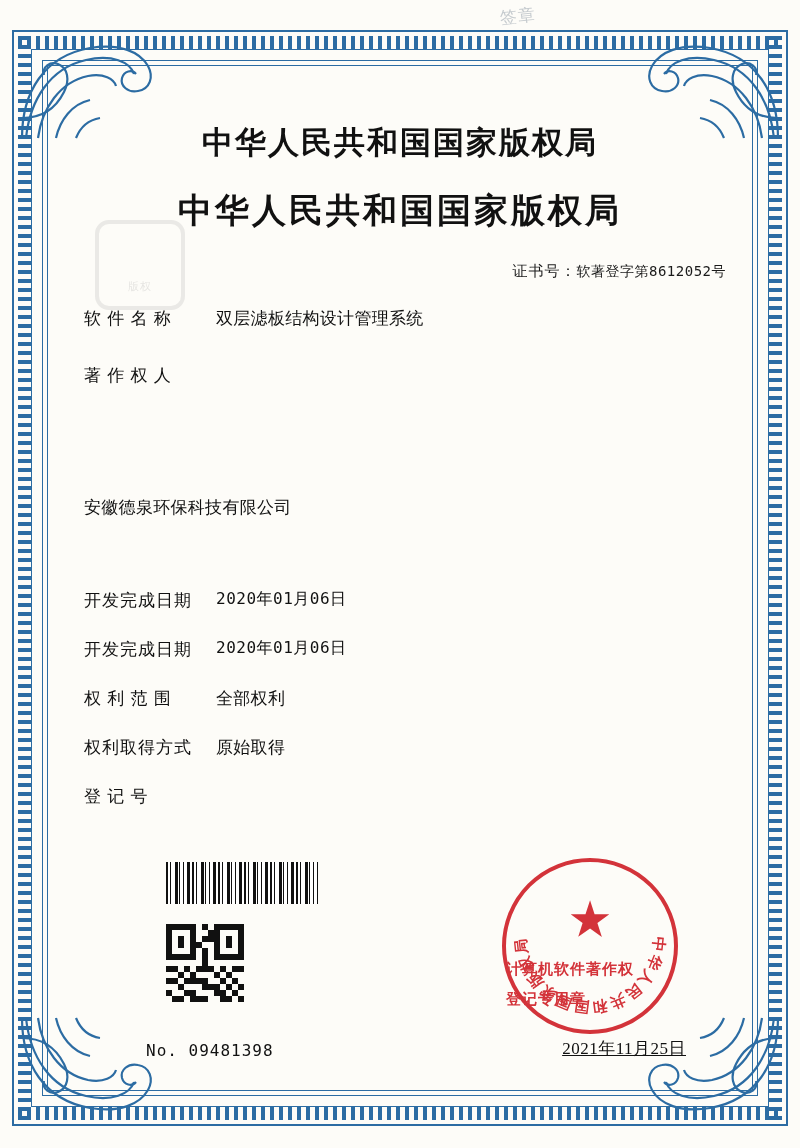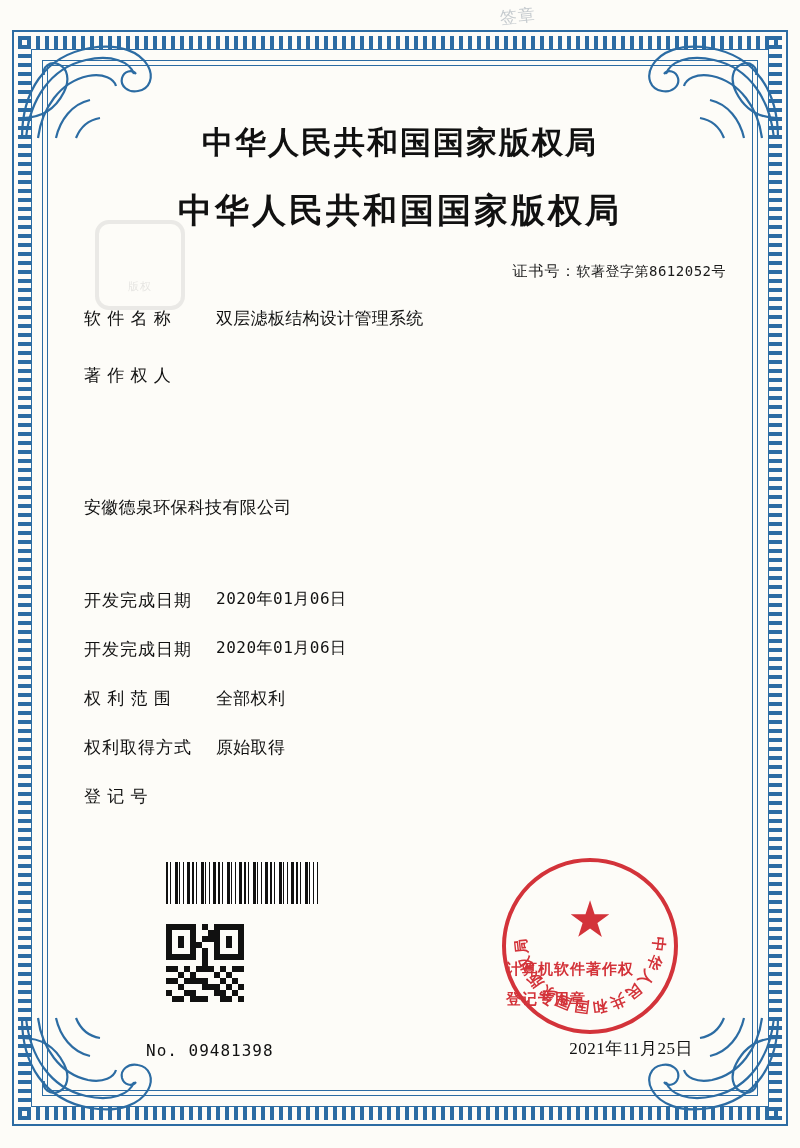--- a/index.html
+++ b/index.html
@@ -226,25 +226,26 @@
     left: 36px;
     bottom: 22px;
     font-size: 16px;
     font-family: "DejaVu Sans Mono", monospace;
     letter-spacing: 1px;
     color: #111;
     margin-left: 26px;
   }
   .date-line {
     position: absolute;
-    right: 37px;
+    right: 44px;
     bottom: 22px;
     font-size: 17px;
     letter-spacing: .5px;
     color: #111;
+    text-decoration: underline;
   }
 
   
   .seal {
     position: absolute;
     right: 52px;
     bottom: 48px;
     width: 168px;
     height: 168px;
     border: 4px solid #d0232a;

